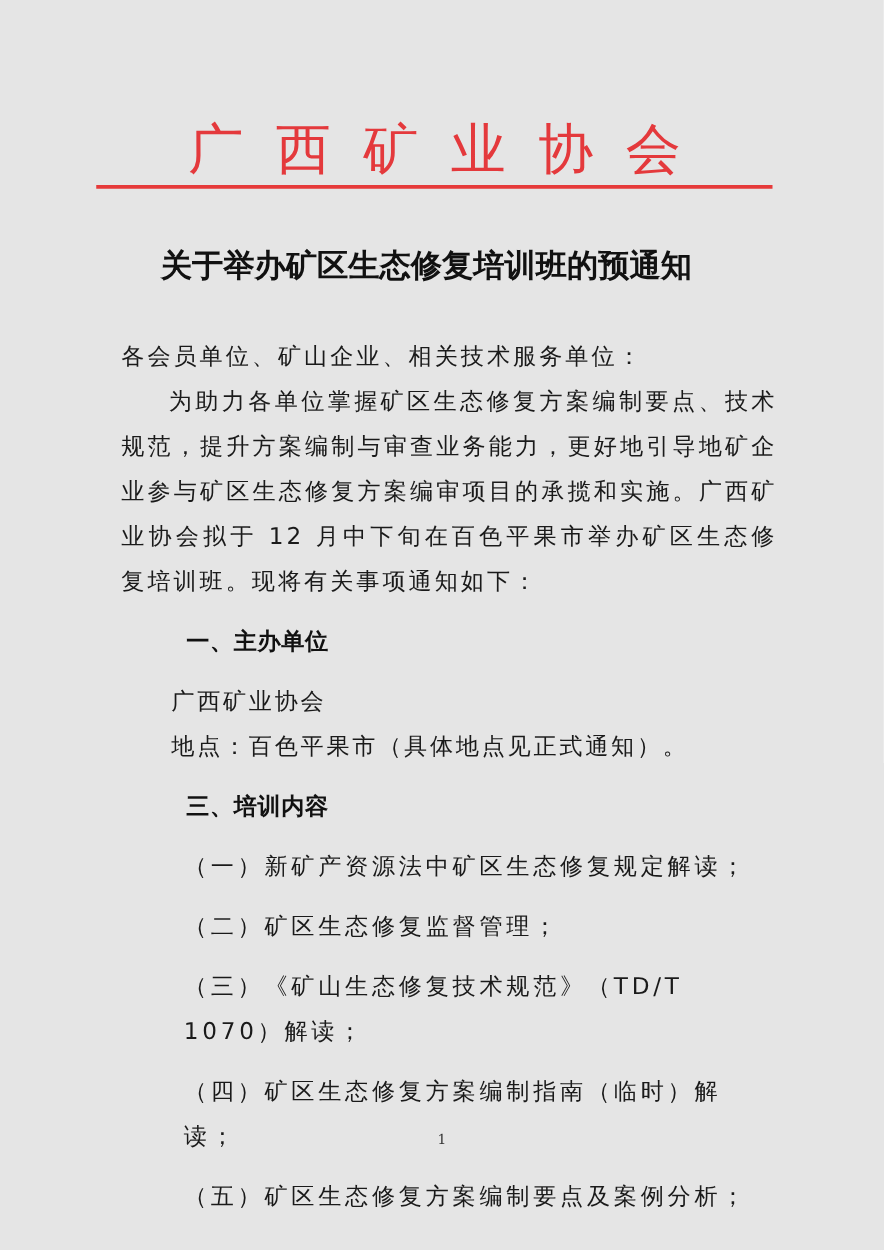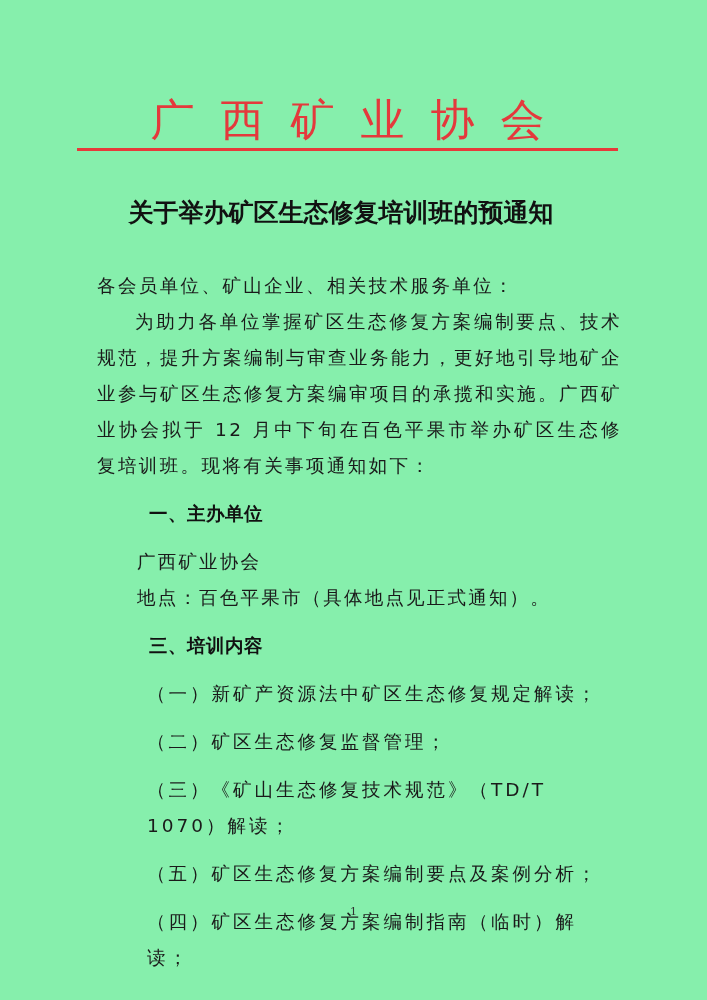--- a/index.html
+++ b/index.html
@@ -11,21 +11,21 @@
       width: 707px;
       height: 1000px;
       position: relative;
       overflow: hidden;
       background: #fdfdfd;
     }
     .page {
       position: absolute;
       left: 0; top: 0;
       width: 707px; height: 1000px;
-      background: #86efac;
+      background: #e5e5e5;
     }
     .letterhead {
       position: absolute;
       left: 0;
       top: 92px;
       width: 707px;
       text-align: center;
       font-family: "DejaVu Serif", "Liberation Serif", serif;
       color: #e4393c;
       font-size: 44px;
@@ -117,18 +117,18 @@
 
     <p class="h">一、主办单位</p>
     <p class="line">广西矿业协会</p>
 
     <p class="line">地点：百色平果市（具体地点见正式通知）。</p>
 
     <p class="h">三、培训内容</p>
     <p class="item">（一）新矿产资源法中矿区生态修复规定解读；</p>
     <p class="item">（二）矿区生态修复监督管理；</p>
     <p class="item">（三）《矿山生态修复技术规范》（TD/T 1070）解读；</p>
+    <p class="item">（四）矿区生态修复方案编制指南（临时）解读；</p>
     <p class="item">（五）矿区生态修复方案编制要点及案例分析；</p>
-    <p class="item">（四）矿区生态修复方案编制指南（临时）解读；</p>
   </div>
 
   <div class="page-number">1</div>
 </div>
 
 </body></html>

